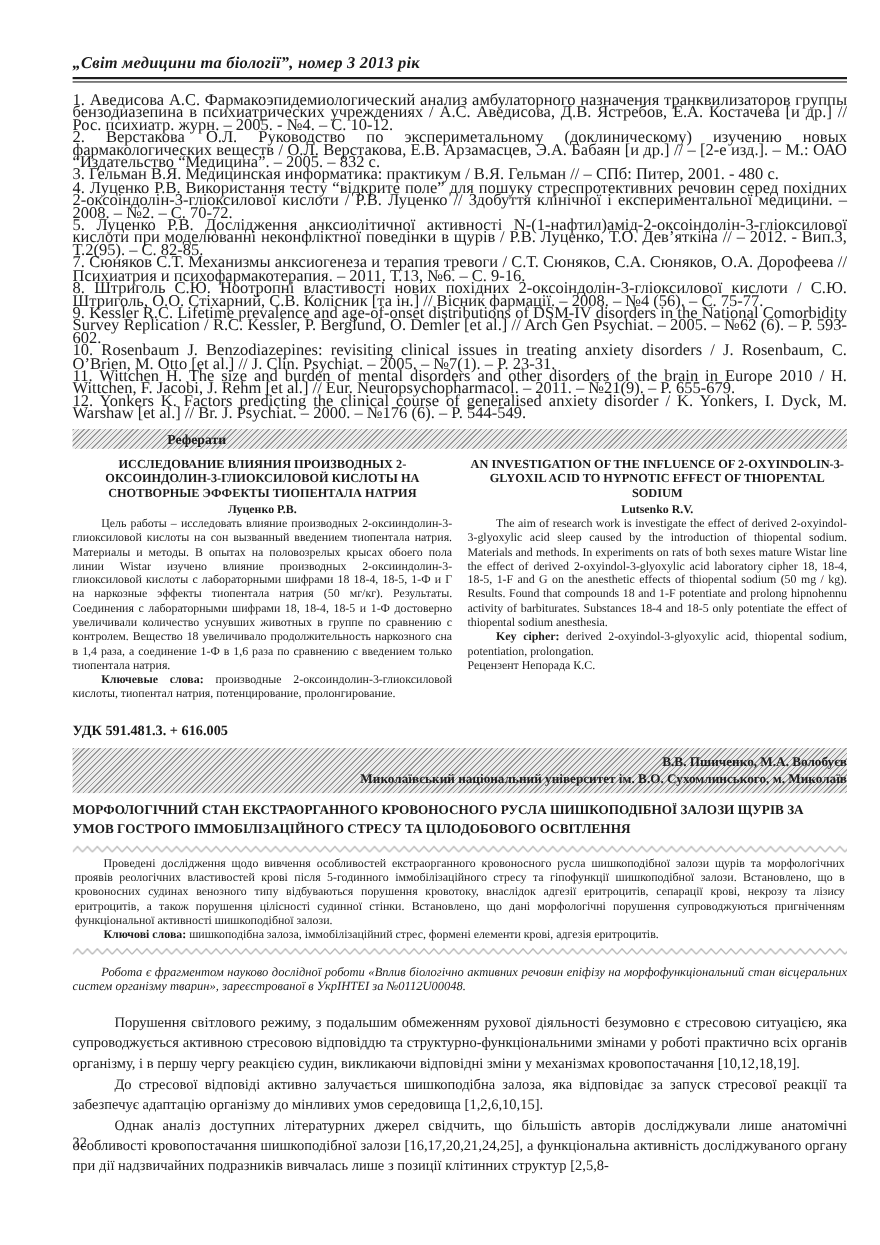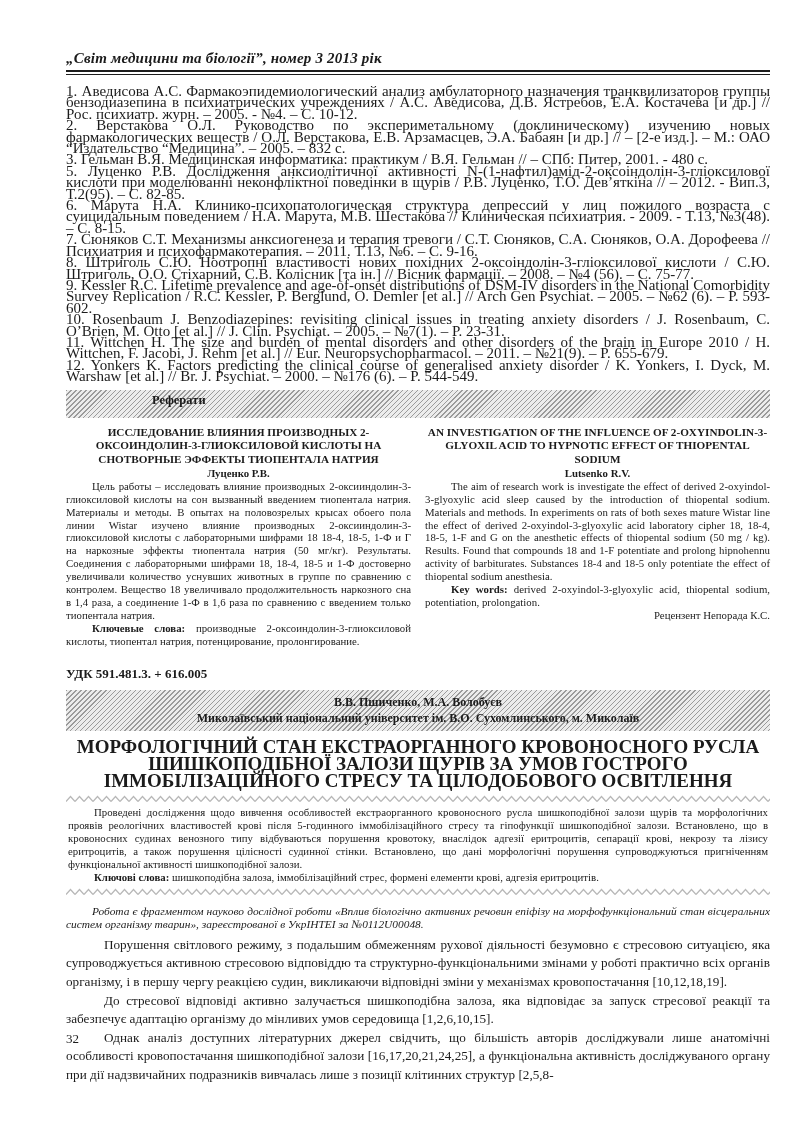--- a/index.html
+++ b/index.html
@@ -13,64 +13,64 @@
   
   .jheader{font-size:15px;font-weight:bold;font-style:italic;letter-spacing:.2px;padding-bottom:3px;}
   .rule-double{height:2px;border-top:2px solid #1d1d1d;border-bottom:1px solid #1d1d1d;margin-bottom:11px;}
 
   
   .refs{font-size:15px;line-height:11.4px;text-align:justify;}
   .refs .ref{margin:0;}
 
   
   .hatch{background:repeating-linear-gradient(135deg,#9b9b9b 0px,#9b9b9b 1px,#ececec 1px,#ececec 3.5px);}
-  .section-bar{margin-top:7px;height:28px;line-height:20px;font-weight:bold;font-size:12.5px;padding-left:86px;box-sizing:border-box;}
-  .authors-box{margin-top:8px;text-align:center;font-weight:bold;font-size:12px;line-height:16px;padding:4px 0 5px 0;}
+  .section-bar{margin-top:7px;height:18px;line-height:20px;font-weight:bold;font-size:12.5px;padding-left:86px;box-sizing:border-box;}
+  .authors-box{margin-top:8px;text-align:right;font-weight:bold;font-size:12px;line-height:16px;padding:4px 0 5px 0;}
 
   
   .cols{display:flex;gap:14px;margin-top:8px;}
   .col{width:345px;font-size:10.8px;line-height:12.9px;text-align:justify;}
   .col .ab-title{font-weight:bold;text-align:center;font-size:11.2px;line-height:13.8px;text-indent:0;}
   .col .ab-author{font-weight:bold;text-align:center;text-indent:0;}
   .col p{margin:0;}
   .indent{text-indent:26px;}
   .b{font-weight:bold;}
-  .right-align{text-align:right;font-family:Liberation Serif, serif;}
+  .right-align{text-align:left;font-family:Liberation Serif, serif;}
 
   
   .udc{margin-top:18px;font-weight:bold;font-size:13px;}
-  .art-title{margin-top:7px;text-align:center;font-weight:bold;font-size:19px;line-height:17px;}
+  .art-title{margin-top:7px;text-align:left;font-weight:bold;font-size:12px;line-height:17px;}
 
   
   .zz-block{margin-top:6px;}
   .zz-line{display:block;}
   .abstract{font-size:10.8px;line-height:13px;text-align:justify;padding:3px 2px 4px 2px;}
   .abstract p{margin:0;}
 
   .funding{margin-top:9px;font-style:italic;font-size:11.4px;line-height:13.6px;text-align:justify;}
 
-  .bodytext{margin-top:4px;font-size:13.2px;line-height:18.6px;text-align:justify;}
+  .bodytext{margin-top:16px;font-size:13.2px;line-height:18.6px;text-align:justify;}
   .bodytext p{margin:0;text-indent:38px;}
 
   .pagenum{position:absolute;left:66px;top:1031px;font-size:13px;}
 </style>
 </head>
 <body>
 
 <div class="page">
 
   <div class="jheader">„Світ медицини та біології”, номер 3 2013 рік</div>
   <div class="rule-double"></div>
 
   <div class="refs">
     <p class="ref">1.  Аведисова А.С.  Фармакоэпидемиологический анализ амбулаторного назначения транквилизаторов группы бензодиазепина в психиатрических учреждениях / А.С. Аведисова, Д.В. Ястребов, Е.А. Костачева [и др.] // Рос. психиатр. журн. – 2005. - №4. – С. 10-12.</p>
     <p class="ref">2. Верстакова О.Л.  Руководство по экспериметальному (доклиническому) изучению новых фармакологических веществ / О.Л. Верстакова, Е.В. Арзамасцев, Э.А. Бабаян [и др.] // – [2-е изд.]. – М.: ОАО “Издательство “Медицина”.  – 2005. – 832 с.</p>
     <p class="ref">3. Гельман В.Я. Медицинская информатика: практикум / В.Я. Гельман // – СПб: Питер, 2001. - 480 с.</p>
+    <p class="ref">4. Луценко Р.В. Використання тесту “відкрите поле” для пошуку стреспротективних речовин серед похідних 2-оксоіндолін-3-гліоксилової кислоти / Р.В. Луценко // Здобуття клінічної і експериментальної медицини. – 2008. – №2. – С. 70-72.</p>
     <p class="ref">5.  Луценко  Р.В.  Дослідження  анксиолітичної  активності  N-(1-нафтил)амід-2-оксоіндолін-3-гліоксилової  кислоти  при  моделюванні неконфліктної поведінки в щурів / Р.В. Луценко, Т.О. Дев’яткіна // – 2012. - Вип.3, Т.2(95). – С. 82-85.</p>
-    <p class="ref">6. Марута  Н.А.  Клинико-психопатологическая структура депрессий у лиц пожилого возраста с суицидальным поведением / Н.А. Марута, М.В. Шестакова // Клиническая психиатрия. -  2009. - Т.13, №3(48). – С. 8-15.</p>
     <p class="ref">7.  Сюняков С.Т.  Механизмы  анксиогенеза  и  терапия  тревоги  /  С.Т.  Сюняков,  С.А.  Сюняков,  О.А.  Дорофеева  //  Психиатрия  и психофармакотерапия. – 2011. Т.13, №6. – С. 9-16.</p>
     <p class="ref">8.  Штриголь С.Ю.  Ноотропні  властивості  нових  похідних  2-оксоіндолін-3-гліоксилової  кислоти  /  С.Ю.  Штриголь,  О.О.  Стіхарний,  С.В. Колісник [та ін.] // Вісник фармації. – 2008. – №4 (56). – С. 75-77.</p>
     <p class="ref">9. Kessler R.C.  Lifetime prevalence and age-of-onset distributions of DSM-IV disorders in the National Comorbidity Survey Replication / R.C. Kessler, P. Berglund, O. Demler  [et al.]  // Arch Gen Psychiat. – 2005. – №62 (6). – P. 593-602.</p>
     <p class="ref">10. Rosenbaum J. Benzodiazepines: revisiting clinical issues in treating anxiety disorders / J. Rosenbaum, C. O’Brien, M. Otto [et al.] // J. Clin. Psychiat. – 2005. – №7(1). – P. 23-31.</p>
     <p class="ref">11. Wittchen H. The size and burden of mental disorders and other disorders of the brain in Europe 2010 / H. Wittchen, F. Jacobi, J. Rehm [et al.] // Eur. Neuropsychopharmacol. – 2011. – №21(9). – P. 655-679.</p>
     <p class="ref">12. Yonkers K. Factors predicting the clinical course of generalised anxiety disorder / K. Yonkers, I. Dyck, M. Warshaw  [et al.]  // Br. J. Psychiat. – 2000. – №176 (6). – P. 544-549.</p>
   </div>
 
   <div class="section-bar hatch">Реферати</div>
 
@@ -78,21 +78,21 @@
     <div class="col">
       <p class="ab-title">ИССЛЕДОВАНИЕ ВЛИЯНИЯ ПРОИЗВОДНЫХ 2-ОКСОИНДОЛИН-3-ГЛИОКСИЛОВОЙ КИСЛОТЫ НА СНОТВОРНЫЕ ЭФФЕКТЫ ТИОПЕНТАЛА НАТРИЯ</p>
       <p class="ab-author">Луценко Р.В.</p>
       <p class="indent">Цель работы – исследовать влияние производных 2-оксииндолин-3-глиоксиловой кислоты на сон вызванный введением тиопентала натрия. Материалы и методы. В опытах на половозрелых крысах обоего пола линии Wistar изучено влияние производных 2-оксииндолин-3-глиоксиловой кислоты с лабораторными шифрами 18 18-4, 18-5, 1-Ф и Г на наркозные эффекты тиопентала натрия (50 мг/кг). Результаты. Соединения с лабораторными шифрами 18, 18-4, 18-5 и 1-Ф достоверно увеличивали количество уснувших животных в группе по сравнению с контролем. Вещество 18 увеличивало продолжительность наркозного сна в 1,4 раза, а соединение 1-Ф в 1,6 раза по сравнению с введением только тиопентала натрия.</p>
       <p class="indent"><span class="b">Ключевые слова:</span> <span>производные 2-оксоиндолин-3-глиоксиловой кислоты, тиопентал натрия, потенцирование, пролонгирование.</span></p>
     </div>
     <div class="col">
       <p class="ab-title">AN INVESTIGATION OF THE INFLUENCE OF 2-OXYINDOLIN-3-GLYOXIL ACID TO HYPNOTIC EFFECT OF THIOPENTAL SODIUM</p>
       <p class="ab-author">Lutsenko R.V.</p>
       <p class="indent">The aim of research work is investigate the effect of derived 2-oxyindol-3-glyoxylic acid sleep caused by the introduction of thiopental sodium. Materials and methods. In experiments on rats of both sexes mature Wistar line the effect of derived 2-oxyindol-3-glyoxylic acid laboratory cipher 18, 18-4, 18-5, 1-F and G on the anesthetic effects of thiopental sodium (50 mg / kg). Results. Found that compounds 18 and 1-F potentiate and prolong hipnohennu activity of barbiturates. Substances 18-4 and 18-5 only potentiate the effect of thiopental sodium anesthesia.</p>
-      <p class="indent"><span class="b">Key words:</span> <span>derived 2-oxyindol-3-glyoxylic acid, thiopental sodium, potentiation, prolongation.</span></p>
+      <p class="indent"><span class="b">Key cipher:</span> <span>derived 2-oxyindol-3-glyoxylic acid, thiopental sodium, potentiation, prolongation.</span></p>
       <p class="right-align">Рецензент Непорада К.С.</p>
     </div>
   </div>
 
   <div class="udc">УДК 591.481.3. + 616.005</div>
 
   <div class="authors-box hatch">
     <div>В.В. Пшиченко, М.А. Волобуєв</div>
     <div>Миколаївський національний університет ім. В.О. Сухомлинського, м. Миколаїв</div>
   </div>

